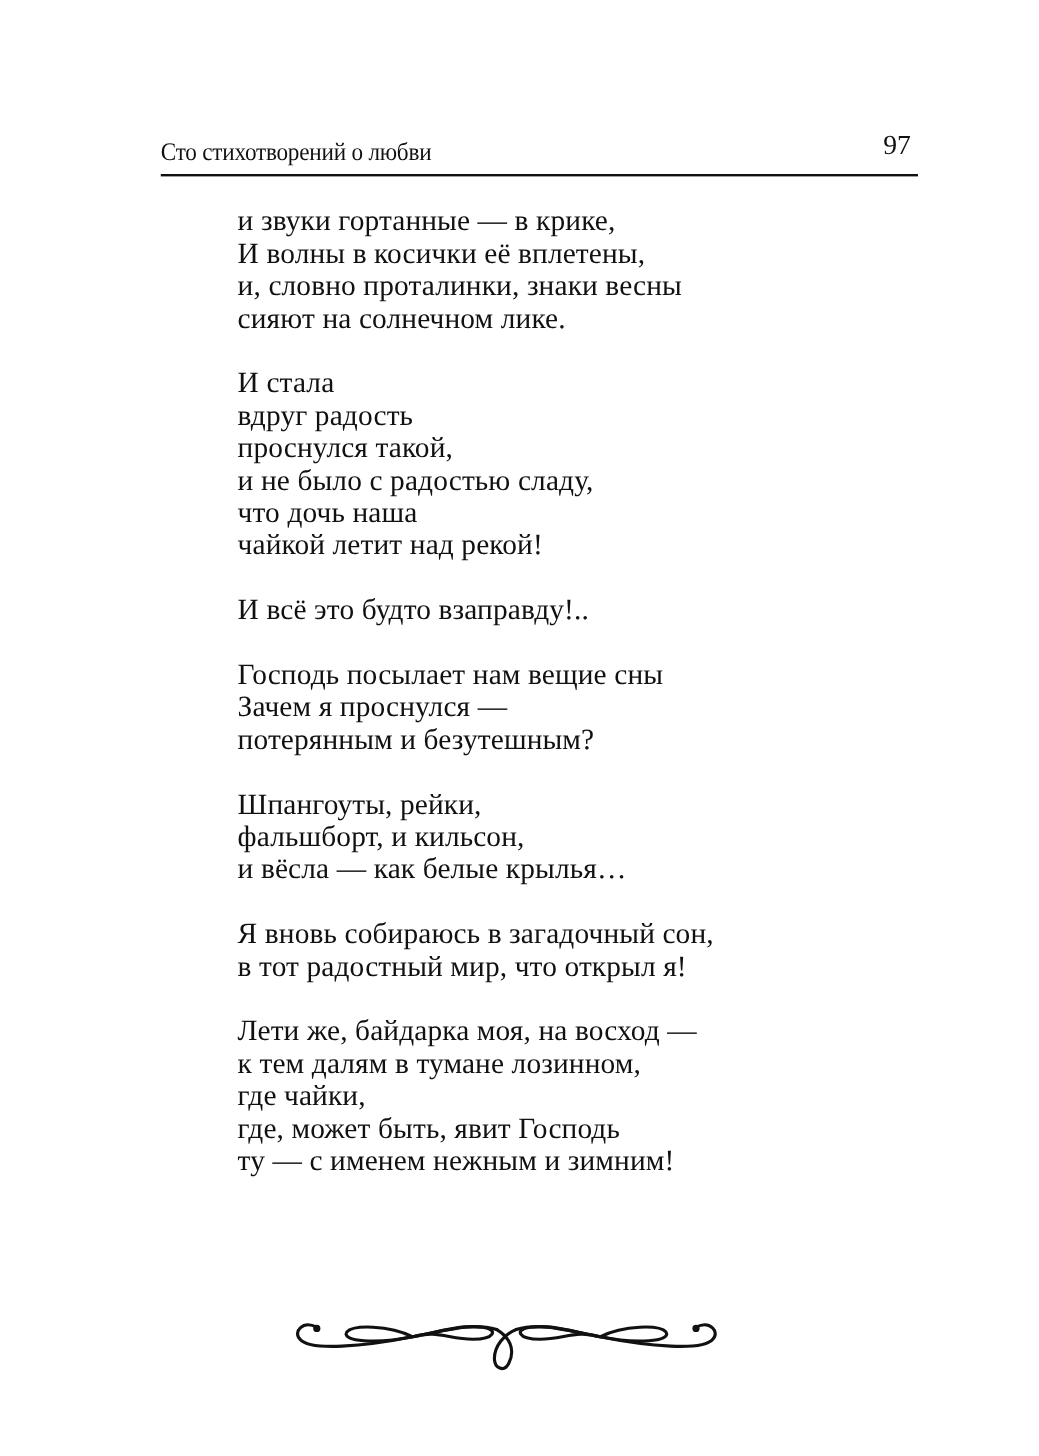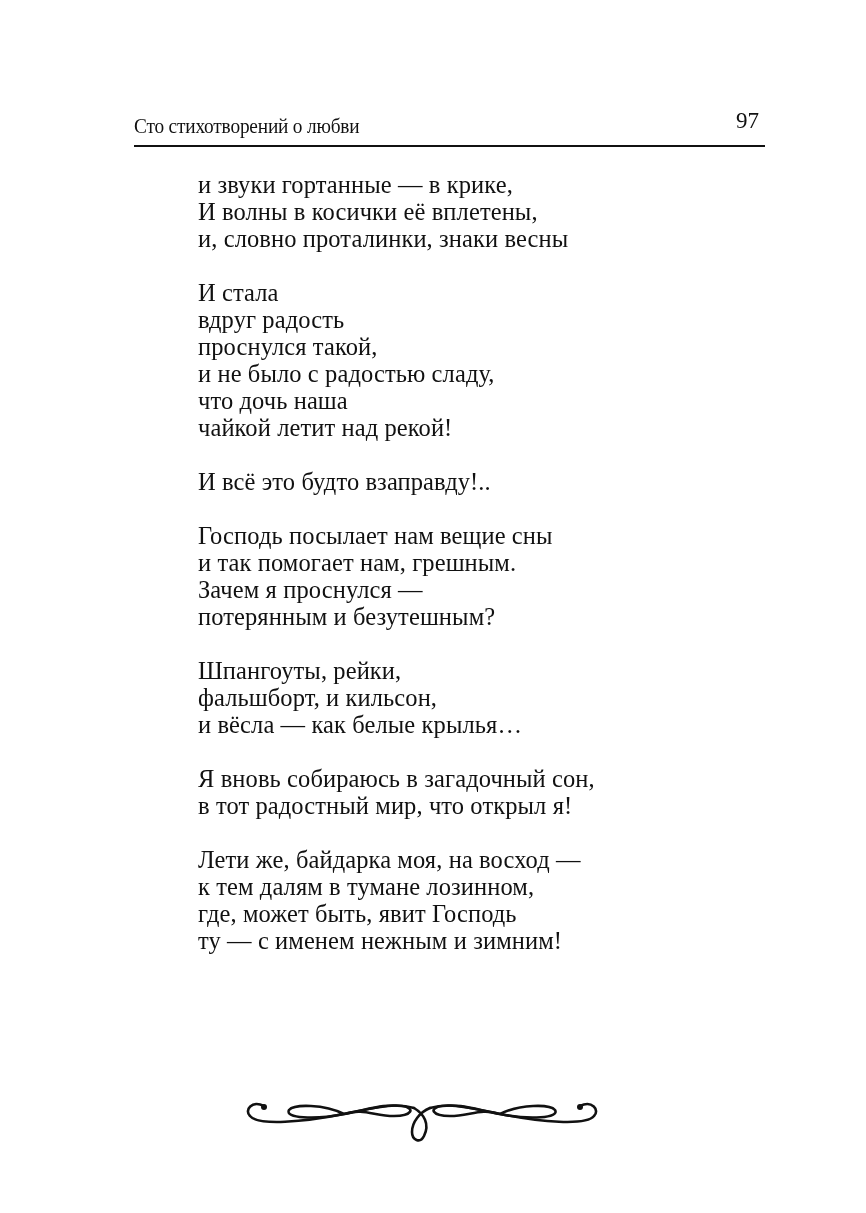--- a/index.html
+++ b/index.html
@@ -79,50 +79,51 @@
   <span class="running-title">Сто стихотворений о любви</span>
   <span class="page-number">97</span>
 </div>
 <div class="rule"></div>
 
 <div class="poem">
   <div class="stanza">
     <div class="line">и звуки гортанные — в крике,</div>
     <div class="line">И волны в косички её вплетены,</div>
     <div class="line">и, словно проталинки, знаки весны</div>
+    <div class="line">сияют на солнечном лике.</div>
   </div>
   <div class="stanza">
     <div class="line">И стала</div>
     <div class="line">вдруг радость</div>
     <div class="line">проснулся такой,</div>
     <div class="line">и не было с радостью сладу,</div>
     <div class="line">что дочь наша</div>
     <div class="line">чайкой летит над рекой!</div>
   </div>
   <div class="stanza">
     <div class="line">И всё это будто взаправду!..</div>
   </div>
   <div class="stanza">
     <div class="line">Господь посылает нам вещие сны</div>
-    <div class="line">и так помогает нам, грешным.</div>
     <div class="line">Зачем я проснулся —</div>
     <div class="line">потерянным и безутешным?</div>
   </div>
   <div class="stanza">
     <div class="line">Шпангоуты, рейки,</div>
     <div class="line">фальшборт, и кильсон,</div>
     <div class="line">и вёсла — как белые крылья…</div>
   </div>
   <div class="stanza">
     <div class="line">Я вновь собираюсь в загадочный сон,</div>
     <div class="line">в тот радостный мир, что открыл я!</div>
   </div>
   <div class="stanza">
     <div class="line">Лети же, байдарка моя, на восход —</div>
     <div class="line">к тем далям в тумане лозинном,</div>
+    <div class="line">где чайки,</div>
     <div class="line">где, может быть, явит Господь</div>
     <div class="line">ту — с именем нежным и зимним!</div>
   </div>
 </div>
 
 <div class="ornament">
   <svg width="356" height="50" viewBox="0 0 356 50" fill="none" stroke="#111" stroke-width="2.6" stroke-linecap="round">
 
     <path d="M20 10 C 8 4, 0 14, 6 20 C 14 30, 60 26, 100 18 C 130 12, 150 6, 170 12"></path>
     <circle cx="20" cy="11" r="3" fill="#111" stroke="none"></circle>

